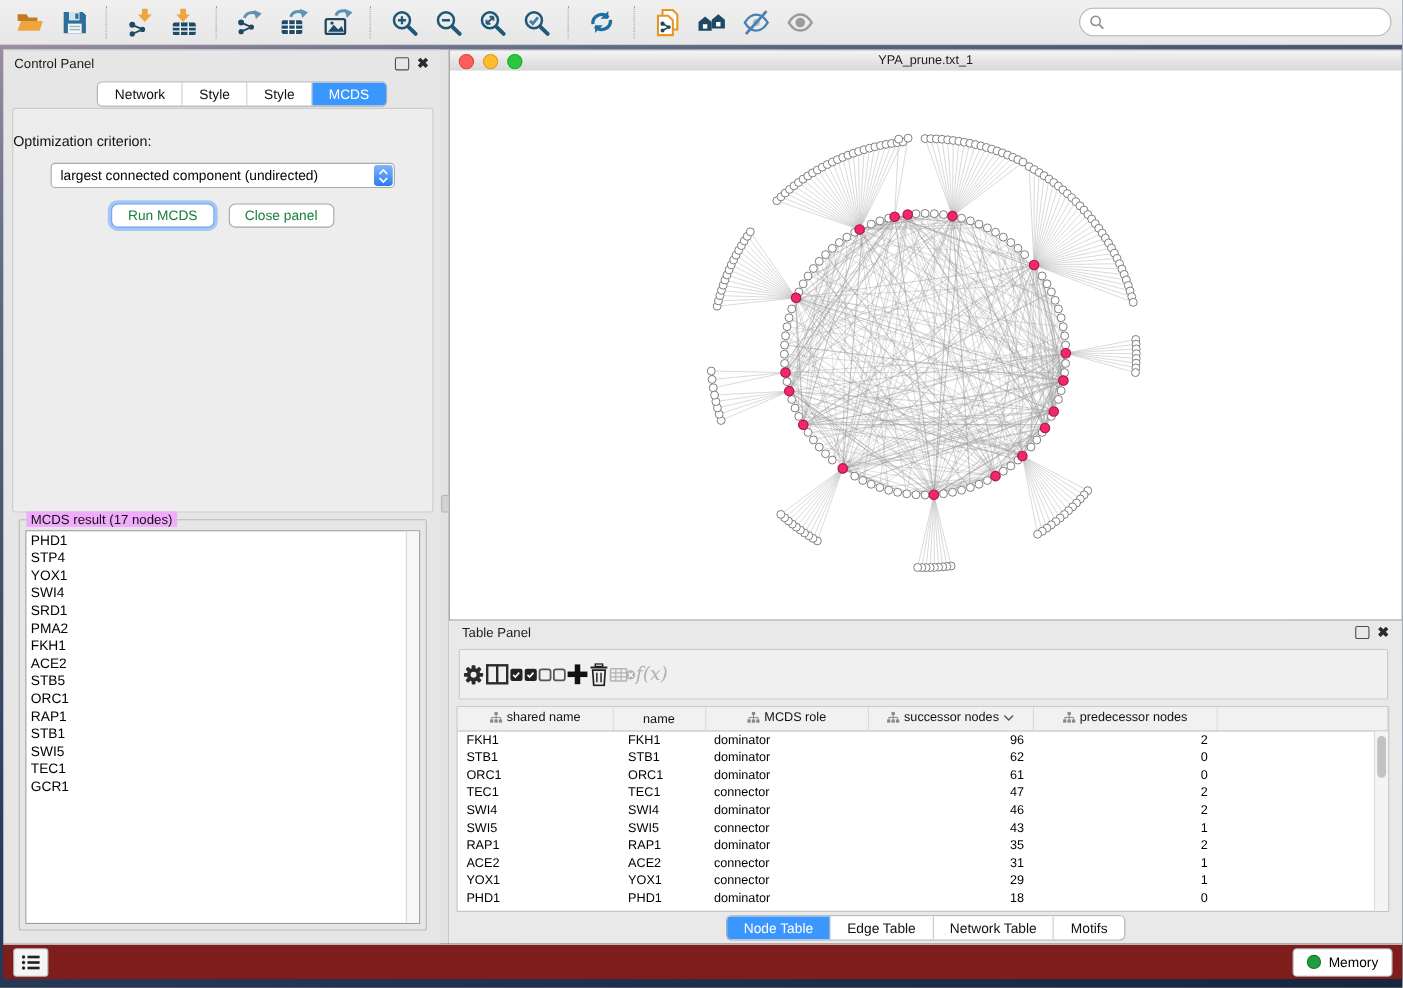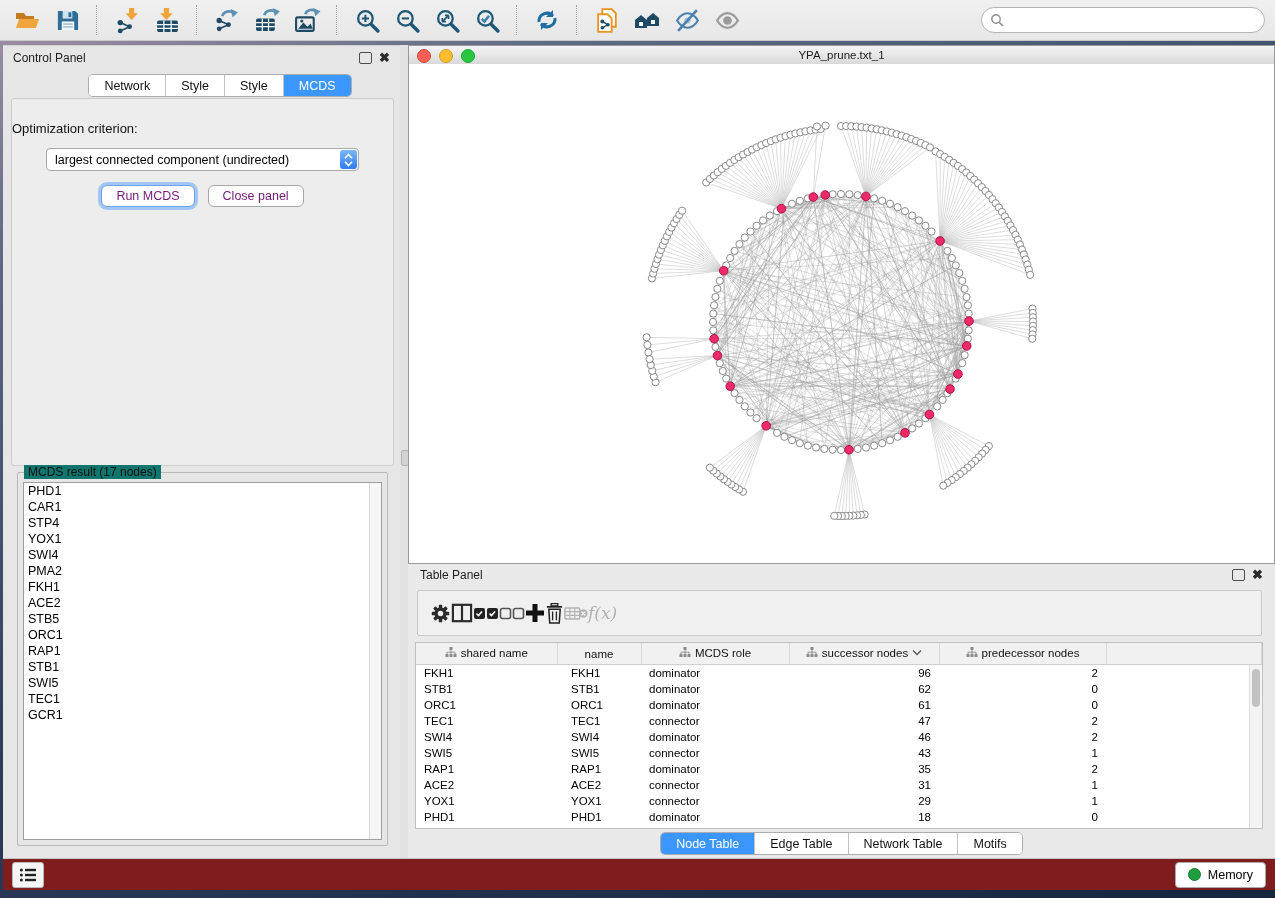--- a/index.html
+++ b/index.html
@@ -47,29 +47,29 @@
   }
   .combo .combo-text{flex:1;font-size:12.5px;padding-left:8px;color:#000;white-space:nowrap;}
   .combo .stepper{
     width:17px;height:19px;margin-right:1px;border-radius:3px;
     background:linear-gradient(#7db7f9,#2f7bf5);display:flex;flex-direction:column;align-items:center;justify-content:center;color:#fff;
   }
   .stepper svg{display:block;}
   .btn-row{display:flex;justify-content:center;gap:13px;margin-top:14px;}
   .mac-btn{
     height:22px;padding:0 14px;background:#fff;border:1px solid #a6a6a6;border-radius:6px;
-    font-size:12.5px;font-family:"Liberation Sans",sans-serif;color:#701a75;
+    font-size:12.5px;font-family:"Liberation Sans",sans-serif;color:#15803d;
   }
   .mac-btn.focus{box-shadow:0 0 0 3px rgba(100,165,255,.55);border-color:#6ea3e8;}
   .groupbox{
     position:absolute;left:14px;top:426px;width:369px;height:372px;
     border:1px solid #b9b9b9;border-radius:2px;
   }
   .groupbox .legend{
-    position:absolute;left:6px;top:-8px;background:#0f766e;padding:0 4px;font-size:12px;color:#111;
+    position:absolute;left:6px;top:-8px;background:#f0abfc;padding:0 4px;font-size:12px;color:#111;
   }
   .mcds-list{
     position:absolute;left:5px;top:9px;right:5px;bottom:5px;background:#fff;border:1px solid #9d9d9d;
     overflow:hidden;
   }
   .mcds-scroll{position:absolute;top:0;right:0;bottom:0;width:11px;background:#f6f6f6;border-left:1px solid #d7d7d7;}
   .mcds-item{font-size:12.5px;line-height:16px;padding-left:4px;color:#000;}
   
   .v-splitter{position:absolute;left:397px;top:4px;width:8px;height:813px;background:#e2e2e2;}
   .v-grip{position:absolute;left:1px;top:405px;width:6px;height:14px;background:#d2d2d2;border:1px solid #b5b5b5;border-radius:2px;}
@@ -84,21 +84,21 @@
   }
   .traffic{position:absolute;left:8px;top:3px;display:flex;gap:8px;}
   .light{width:12px;height:12px;border-radius:50%;}
   .net-title{flex:1;text-align:center;font-size:11.5px;color:#1c1c1c;}
   .net-canvas{position:absolute;left:0;top:18px;right:0;bottom:0;background:#fff;overflow:hidden;}
   
   .table-panel{position:absolute;left:405px;top:523px;width:867px;height:294px;background:#e9e9e9;}
   .tp-header{height:22px;display:flex;align-items:center;padding:0 12px;font-size:12px;color:#1d1d1d;}
   .tp-toolbar{
     position:absolute;left:9px;top:26px;right:13px;height:46px;background:#f0f0f0;
-    border:1px solid #c9c9c9;border-radius:2px;display:flex;align-items:center;padding:0 12px;box-sizing:border-box;
+    border:1px solid #c9c9c9;border-radius:2px;display:flex;align-items:center;padding:0 2px;box-sizing:border-box;
   }
   .tp-tool{display:flex;align-items:center;justify-content:center;}
   .fx-label{font-family:"DejaVu Serif",serif;font-style:italic;font-size:17px;color:#b0b0b0;}
   .table-wrap{
     position:absolute;left:7px;top:78px;right:12px;height:185px;background:#fff;border:1px solid #bfbfbf;overflow:hidden;
   }
   table.datatable{border-collapse:collapse;table-layout:fixed;width:100%;}
   table.datatable th{
     height:21px;background:#f1f1f1;border-bottom:1px solid #cfcfcf;border-right:1px solid #d8d8d8;
     font-size:11.5px;font-weight:normal;color:#111;text-align:center;padding:0 2px;white-space:nowrap;overflow:hidden;
@@ -299,24 +299,24 @@
       </div>
       <div class="btn-row">
         <button class="mac-btn focus">Run MCDS</button>
         <button class="mac-btn">Close panel</button>
       </div>
     </div>
     <div class="groupbox">
       <span class="legend">MCDS result (17 nodes)</span>
       <div class="mcds-list" id="mcds-list">
         <div class="mcds-item">PHD1</div>
-          <div class="mcds-item">CAR1</div>
           <div class="mcds-item">STP4</div>
           <div class="mcds-item">YOX1</div>
           <div class="mcds-item">SWI4</div>
+          <div class="mcds-item">SRD1</div>
           <div class="mcds-item">PMA2</div>
           <div class="mcds-item">FKH1</div>
           <div class="mcds-item">ACE2</div>
           <div class="mcds-item">STB5</div>
           <div class="mcds-item">ORC1</div>
           <div class="mcds-item">RAP1</div>
           <div class="mcds-item">STB1</div>
           <div class="mcds-item">SWI5</div>
           <div class="mcds-item">TEC1</div>
           <div class="mcds-item">GCR1</div>

